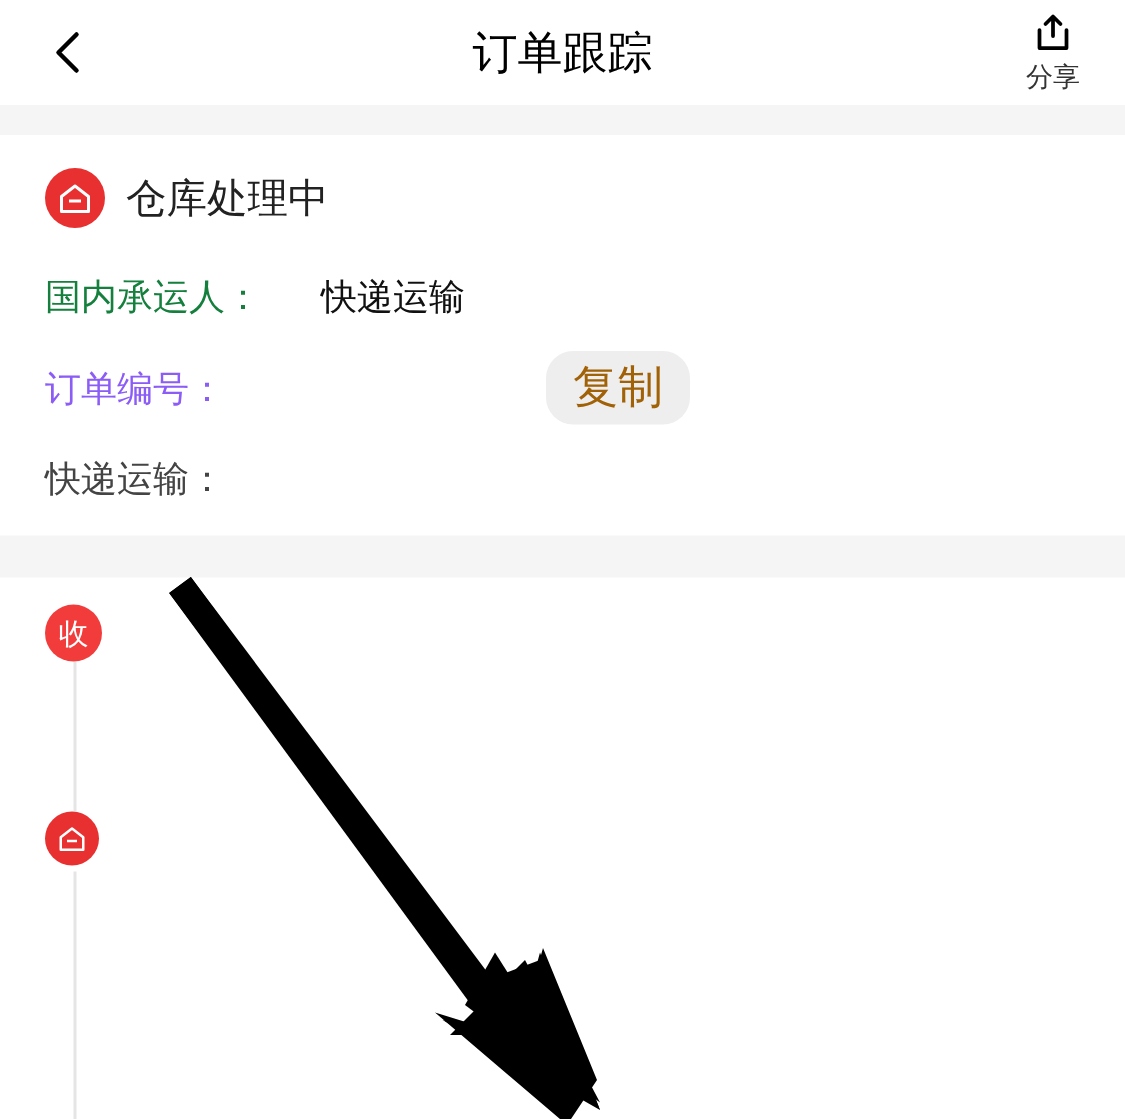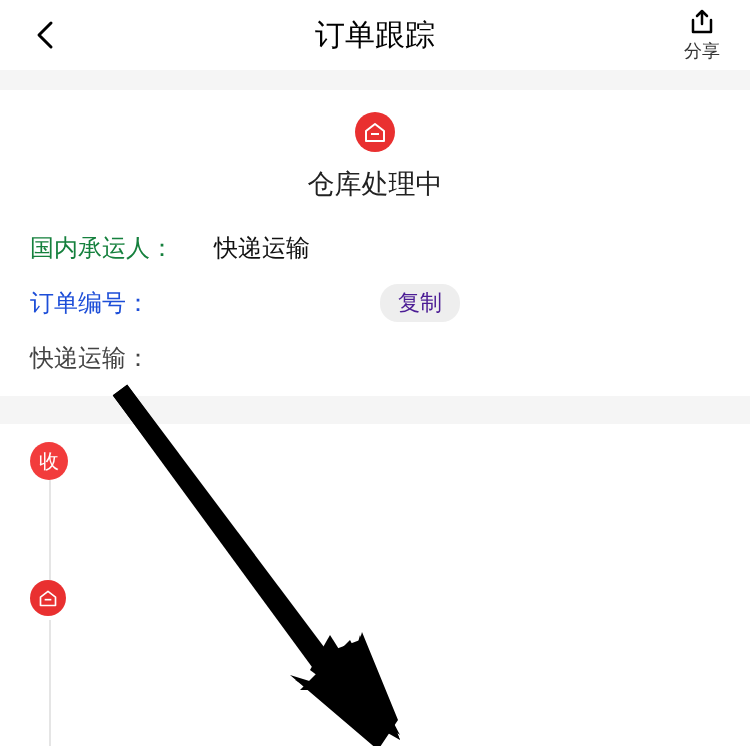--- a/index.html
+++ b/index.html
@@ -52,21 +52,20 @@
       background: #fff;
       margin-top: 20px;
       padding: 22px 30px;
       border-radius: 0;
     }
     .status-row {
       display: flex;
       align-items: center;
       gap: 14px;
       margin-bottom: 30px;
-      flex-direction: column;
     }
     .status-icon {
       width: 40px;
       height: 40px;
       border-radius: 50%;
       background: #e93030;
       display: flex;
       align-items: center;
       justify-content: center;
       flex-shrink: 0;
@@ -94,28 +93,28 @@
     .order-row {
       display: flex;
       align-items: center;
       justify-content: space-between;
       font-size: 24px;
       margin-bottom: 20px;
     }
     .order-left {
       display: flex;
       align-items: center;
-      color: #1d4ed8;
+      color: #8b5cf6;
     }
     .copy-btn {
       background: #eeeeee;
       padding: 4px 18px;
       border-radius: 18px;
-      font-size: 22px;
-      color: #4c1d95;
+      font-size: 30px;
+      color: #a16207;
       cursor: pointer;
       margin-right: 260px;
     }
     .eta-row {
       font-size: 24px;
       color: #444;
     }
     .timeline-section {
       background: #fff;
       margin-top: 28px;

